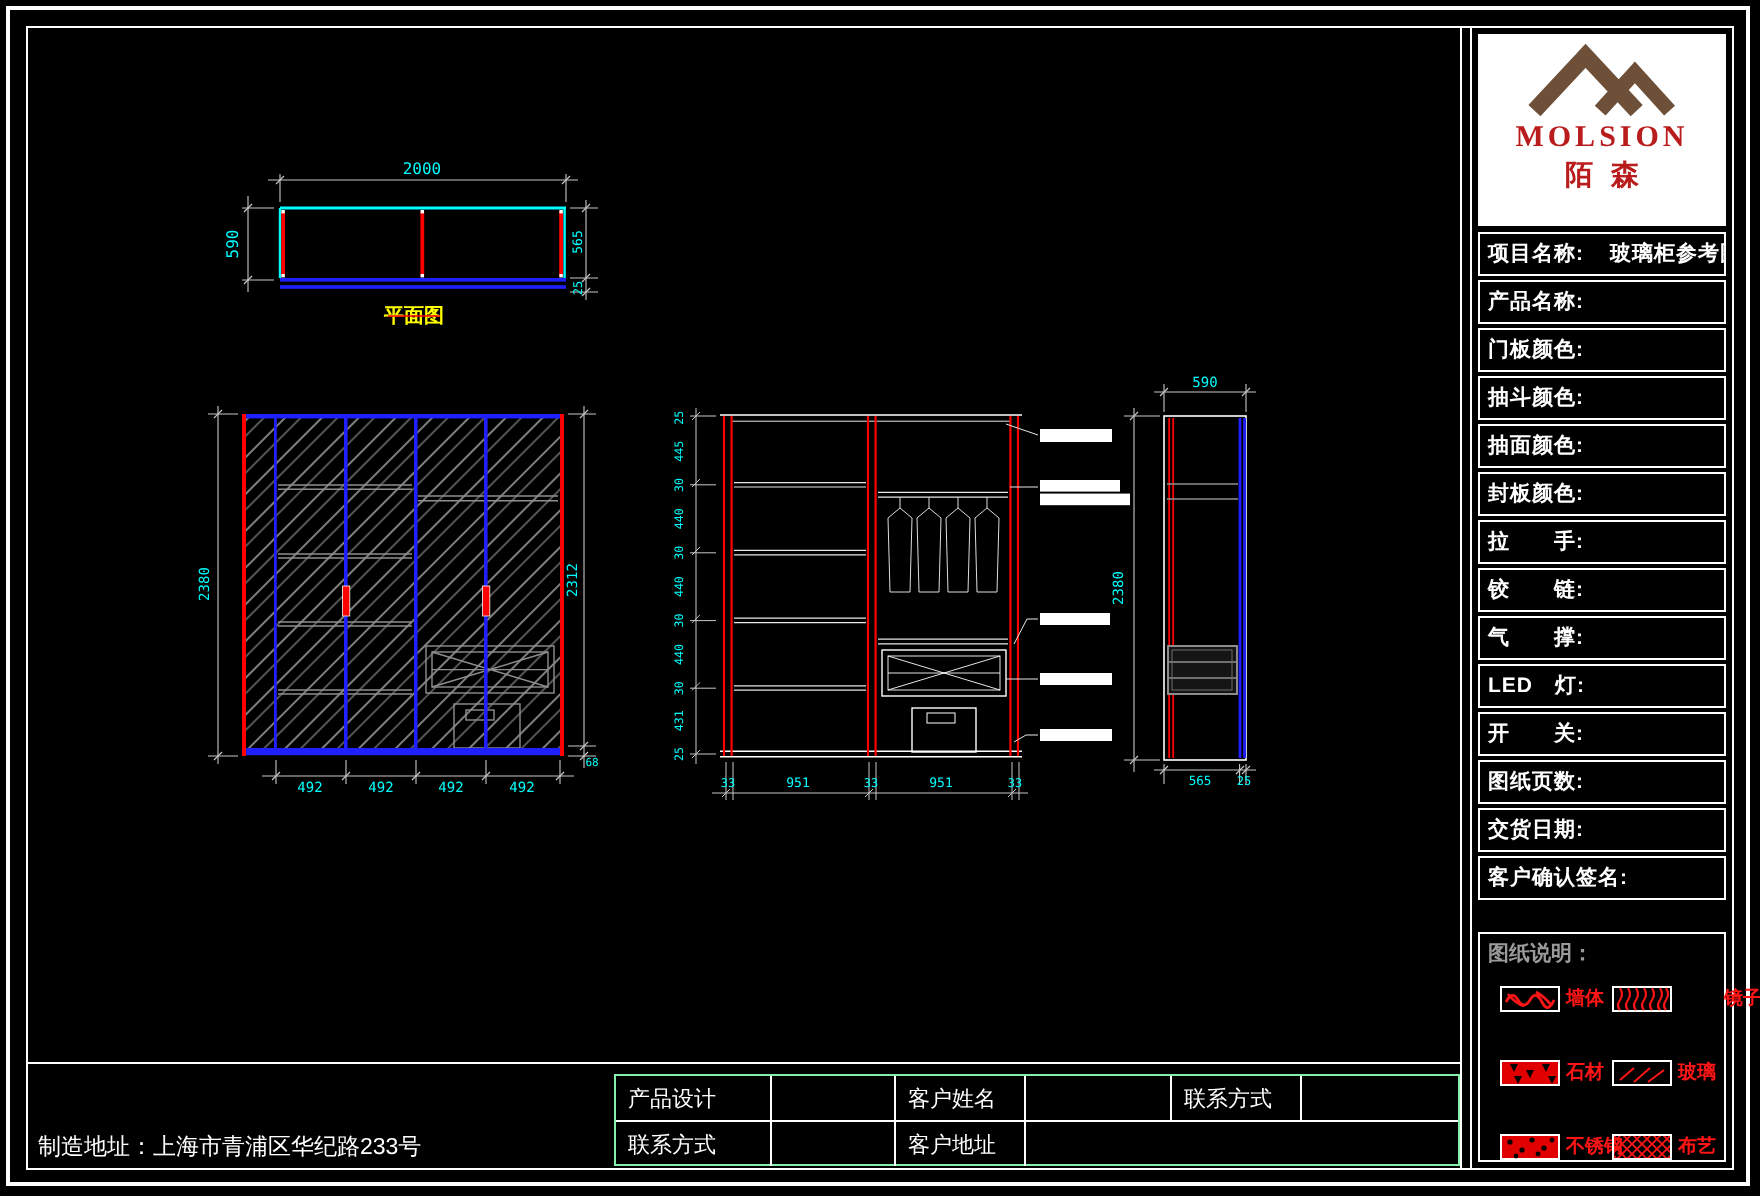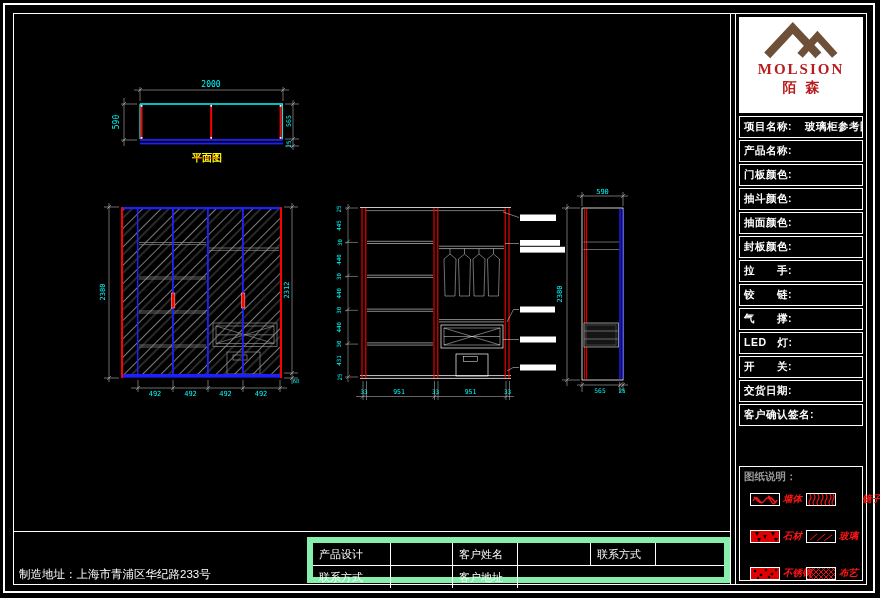--- a/index.html
+++ b/index.html
@@ -24,27 +24,27 @@
         padding-left:9px;}
   .tb-rows{position:absolute;left:3px;top:102px;width:124px;}
   .tb-row{height:20px;border:1px solid #fff;margin-bottom:2px;box-sizing:content-box;
         display:flex;align-items:center;padding-left:4px;
         color:#fff;font-size:10.5px;font-weight:bold;letter-spacing:0.5px;white-space:nowrap;overflow:hidden;gap:12px;}
   .tb-row .val{margin-left:1px;}
   .legend-box{position:absolute;left:3px;top:452px;width:124px;height:115px;
         border:1px solid #fff;box-sizing:border-box;}
   .legend-title{color:#9a9a9a;font-size:10.5px;font-weight:bold;padding:3px 0 0 4px;}
   .legend-grid{position:absolute;left:0;top:18px;width:100%;}
-  .legend-item{position:absolute;display:flex;align-items:center;font-style:italic;}
+  .legend-item{position:absolute;display:flex;align-items:center;}
   .legend-item .lab{color:#ff1515;font-size:9.5px;font-weight:bold;margin-left:3px;white-space:nowrap;}
 
   
   .address{position:absolute;left:19px;top:536px;color:#fff;font-size:11.5px;line-height:15.5px;white-space:pre;}
   .foot-table{position:absolute;left:307px;top:537px;width:423px;height:46px;
-        border:6px solid #86efac;box-sizing:border-box;}
+        border:1px solid #86efac;box-sizing:border-box;}
   .ft-row{display:flex;height:22px;}
   .ft-row.r1{border-bottom:1px solid #fff;}
   .ft-cell{border-right:1px solid #fff;box-sizing:border-box;color:#fff;font-size:11px;
         display:flex;align-items:center;padding-left:6px;white-space:nowrap;overflow:hidden;}
   .ft-cell.last{border-right:none;}
   text{font-family:"DejaVu Sans Mono","Liberation Mono",monospace;}
 </style>
 </head>
 <body>
 
@@ -283,20 +283,24 @@
         </div>
       <div class="tb-row">
           <span>LED　灯:</span>
           <span class="val"></span>
         </div>
       <div class="tb-row">
           <span>开　　关:</span>
           <span class="val"></span>
         </div>
       <div class="tb-row">
+          <span>图纸页数:</span>
+          <span class="val"></span>
+        </div>
+      <div class="tb-row">
           <span>交货日期:</span>
           <span class="val"></span>
         </div>
       <div class="tb-row">
           <span>客户确认签名:</span>
           <span class="val"></span>
         </div>
     </div>
 
     <div class="legend-box">

